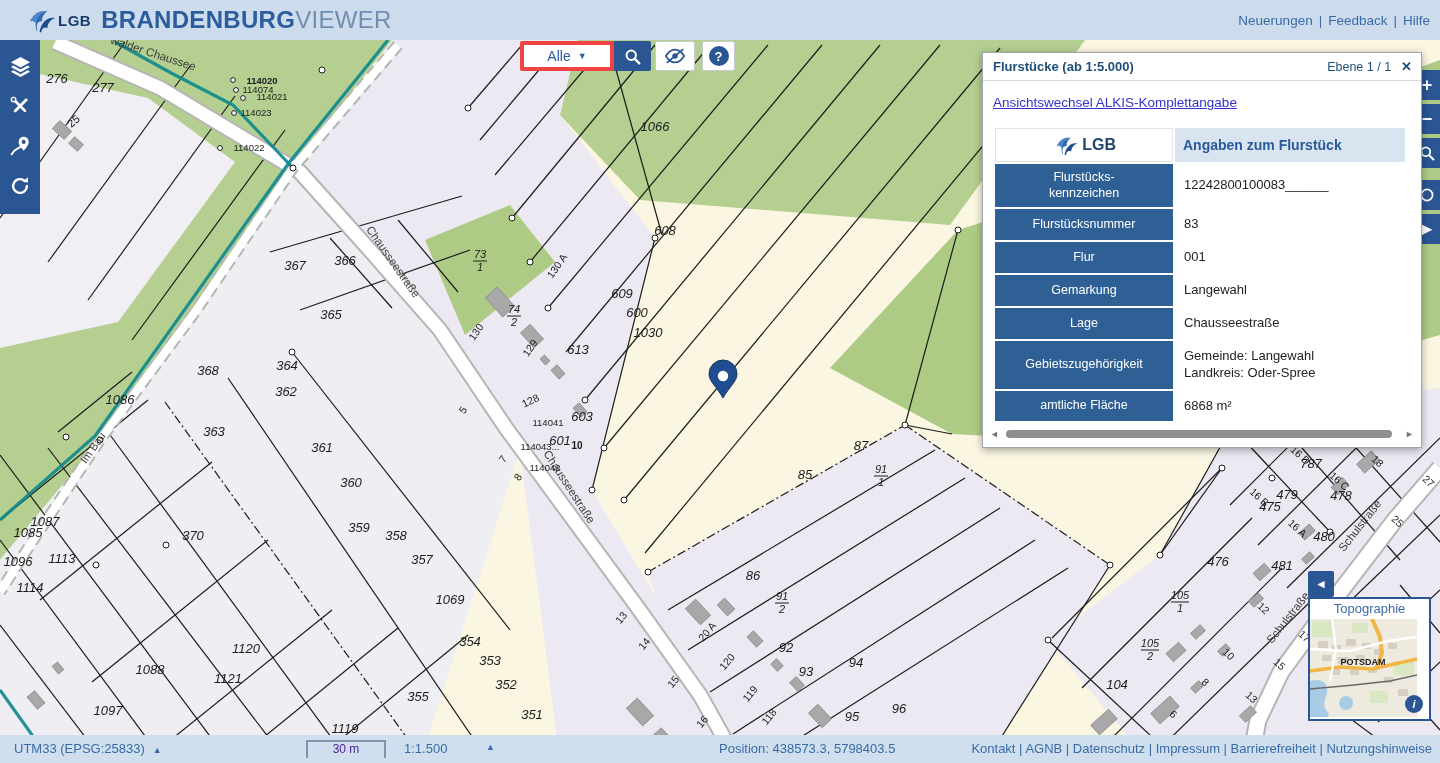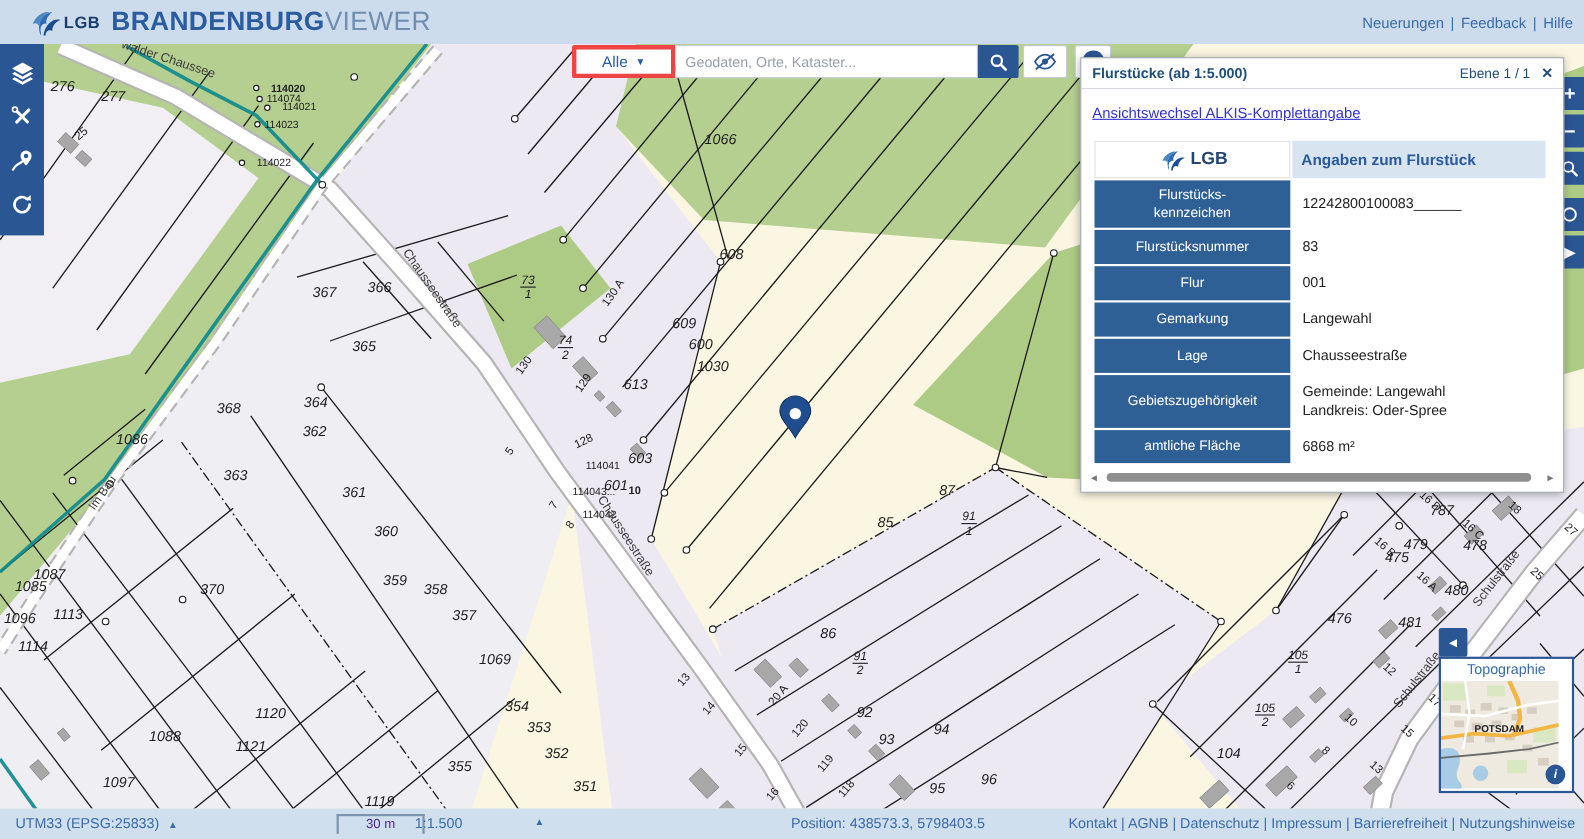--- a/index.html
+++ b/index.html
@@ -53,21 +53,21 @@
   
   #minimap-toggle{position:absolute;left:1308px;top:571px;width:26px;height:26px;background:#2b5694;color:#fff;z-index:22;display:flex;align-items:center;justify-content:center;font-size:12px;cursor:pointer;border-radius:2px;}
   #minimap{position:absolute;left:1308px;top:597px;width:123px;height:124px;background:#fff;border:2px solid #2b5694;z-index:21;box-sizing:border-box;}
   #minimap-title{height:20px;text-align:center;font-size:13px;color:#3a6ba8;line-height:20px;}
   #minimap-info{position:absolute;right:6px;bottom:6px;width:18px;height:18px;border-radius:50%;background:#2b5694;color:#fff;font-size:11px;font-style:italic;font-weight:bold;display:flex;align-items:center;justify-content:center;cursor:pointer;}
   
   #statusbar{position:absolute;left:0;top:735px;width:1440px;height:28px;background:#cfdfee;z-index:50;font-size:13px;color:#3a6ba8;}
   #crs{position:absolute;left:14px;top:6px;cursor:pointer;}
   #crs .tri{font-size:9px;margin-left:8px;}
   #scalebox{position:absolute;left:306px;top:5px;width:76px;height:16px;border-left:2px solid #7d94ad;border-right:2px solid #7d94ad;border-top:2px solid #7d94ad;text-align:center;font-size:12px;line-height:15px;color:#4c1d95;}
-  #scaletext{position:absolute;left:377px;top:6px;}
+  #scaletext{position:absolute;left:404px;top:6px;}
   #scaletri{position:absolute;left:486px;top:7px;font-size:9px;cursor:pointer;}
   #positiontext{position:absolute;left:719px;top:6px;}
   #statuslinks{position:absolute;right:8px;top:6px;}
   #statuslinks span.lnk{cursor:pointer;}
 </style>
 </head>
 <body>
 
 <div id="app">
 
@@ -412,21 +412,20 @@
         <path d="M20.5 2.5 L20.8 8.2 15.2 7 Z" fill="#fff"></path>
       </svg>
     </div>
   </div>
 
   <div id="searchbar">
     <div id="filterbtn">
       <span>Alle</span>
       <span class="tri">▼</span>
     </div>
-    <input id="searchinput" type="text" placeholder="Geodaten, Orte, Kataster..." style="">
     <button id="searchbtn">
       <svg width="17" height="17" viewBox="0 0 20 20">
         <circle cx="8.5" cy="8.5" r="5.5" stroke="#fff" stroke-width="2.4" fill="none"></circle>
         <line x1="12.8" y1="12.8" x2="18" y2="18" stroke="#fff" stroke-width="2.8" stroke-linecap="round"></line>
       </svg>
     </button>
     <div id="eyebtn">
       <svg width="22" height="18" viewBox="0 0 24 18">
         <path d="M2 9 C5 4 9 2 12 2 C15 2 19 4 22 9 C19 14 15 16 12 16 C9 16 5 14 2 9 Z" stroke="#2b5694" stroke-width="1.8" fill="none"></path>
         <circle cx="12" cy="9" r="3" fill="#2b5694"></circle>

